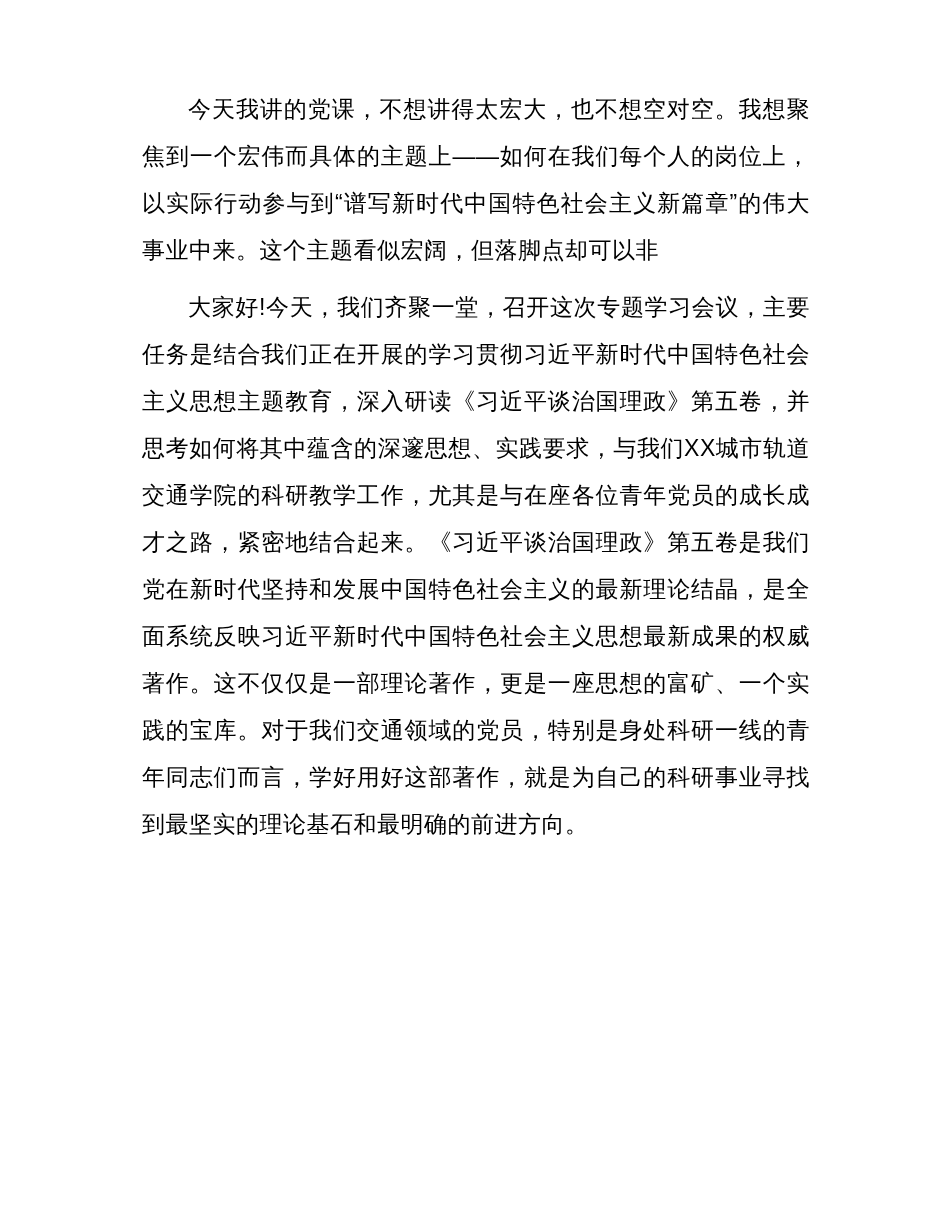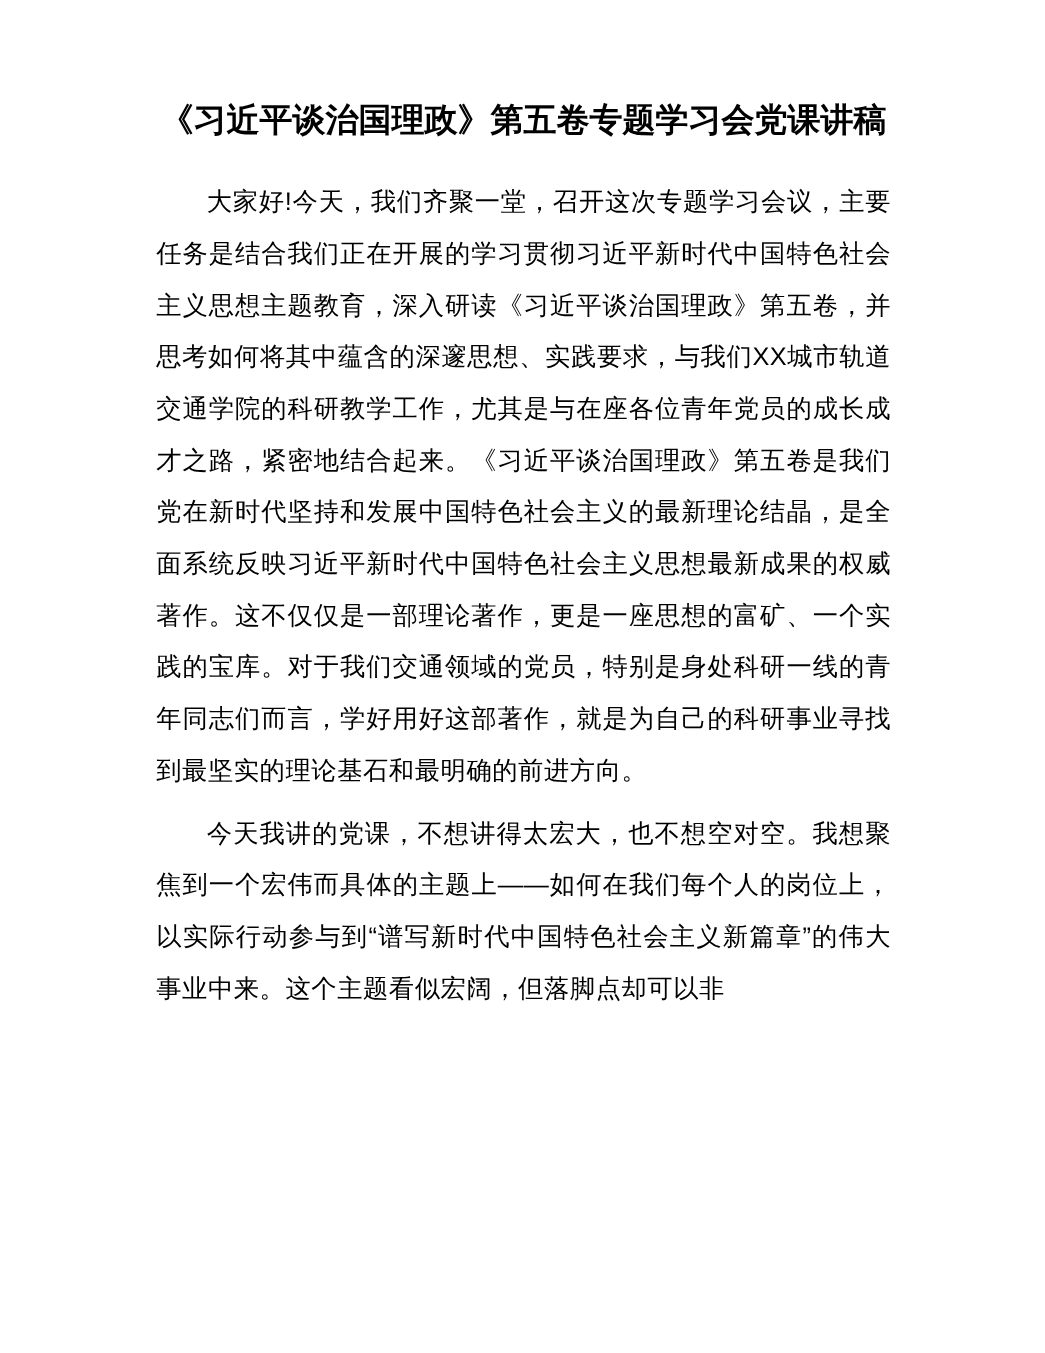--- a/index.html
+++ b/index.html
@@ -64,20 +64,19 @@
     font-family: "Liberation Sans", "DejaVu Sans", sans-serif;
     letter-spacing: 0.5px;
   }
 </style>
 </head>
 <body>
 
 <div class="page">
 
 
-  <h1 class="doc-title">《习近平谈治国理政》第五卷专题学习会党课讲稿</h1>
 
 
+  <p class="body-para">今天我讲的党课，不想讲得太宏大，也不想空对空。我想聚焦到一个宏伟而具体的主题上——如何在我们每个人的岗位上，以实际行动参与到“谱写新时代中国特色社会主义新篇章”的伟大事业中来。这个主题看似宏阔，但落脚点却可以非</p>
+
   <p class="body-para">大家好!今天，我们齐聚一堂，召开这次专题学习会议，主要任务是结合我们正在开展的学习贯彻习近平新时代中国特色社会主义思想主题教育，深入研读《习近平谈治国理政》第五卷，并思考如何将其中蕴含的深邃思想、实践要求，与我们XX城市轨道交通学院的科研教学工作，尤其是与在座各位青年党员的成长成才之路，紧密地结合起来。《习近平谈治国理政》第五卷是我们党在新时代坚持和发展中国特色社会主义的最新理论结晶，是全面系统反映习近平新时代中国特色社会主义思想最新成果的权威著作。这不仅仅是一部理论著作，更是一座思想的富矿、一个实践的宝库。对于我们交通领域的党员，特别是身处科研一线的青年同志们而言，学好用好这部著作，就是为自己的科研事业寻找到最坚实的理论基石和最明确的前进方向。</p>
-
-  <p class="body-para">今天我讲的党课，不想讲得太宏大，也不想空对空。我想聚焦到一个宏伟而具体的主题上——如何在我们每个人的岗位上，以实际行动参与到“谱写新时代中国特色社会主义新篇章”的伟大事业中来。这个主题看似宏阔，但落脚点却可以非</p>
 
 </div>
 
 </body></html>

